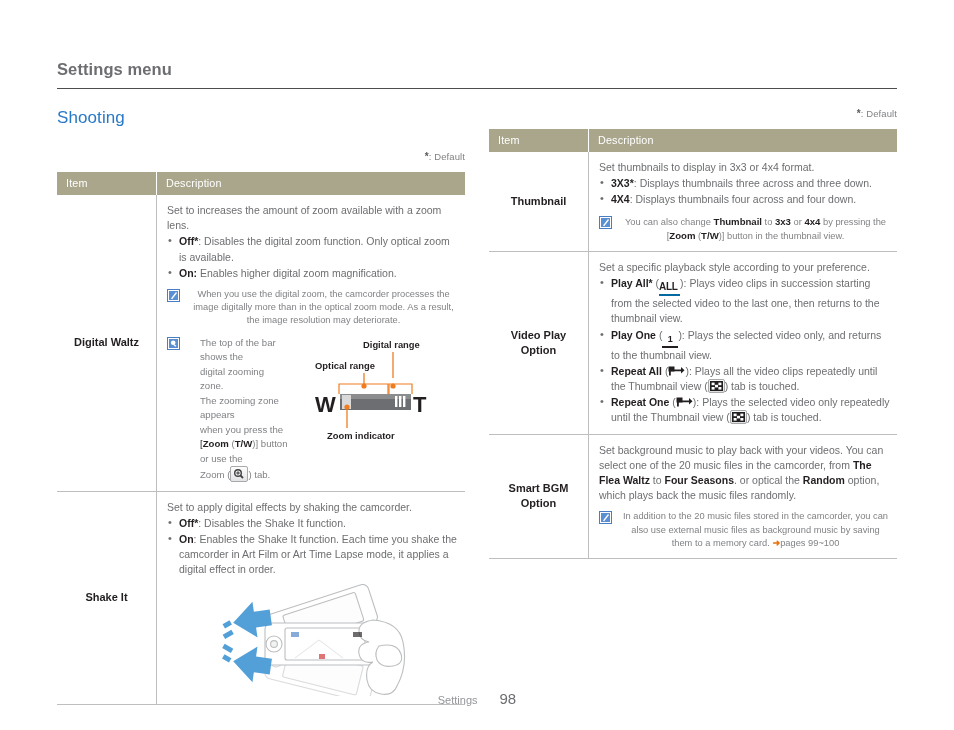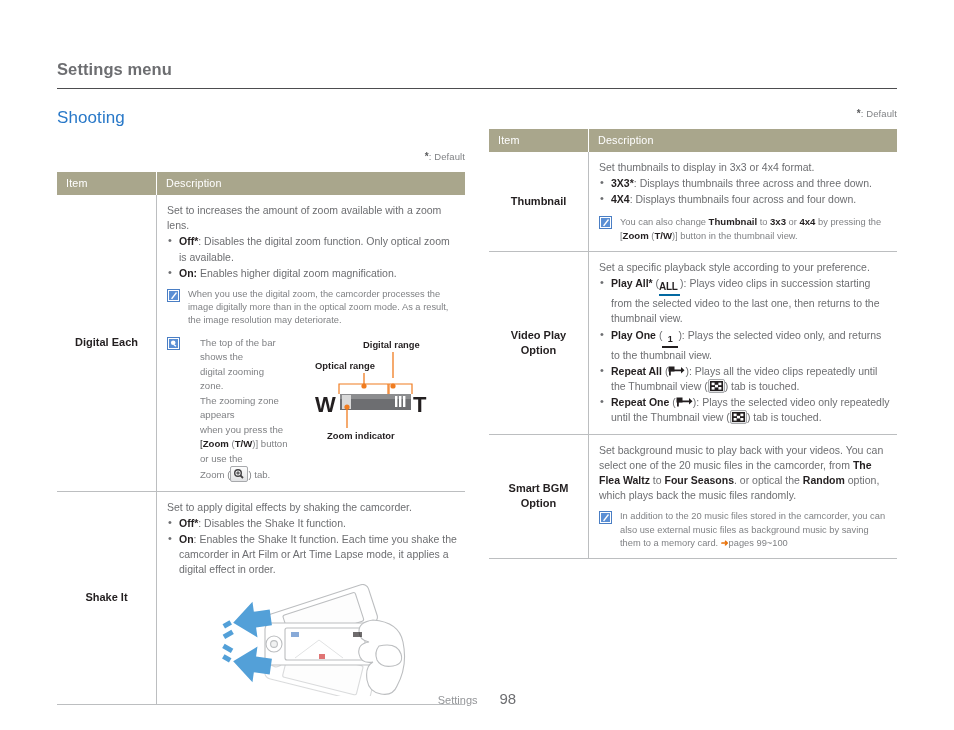--- a/index.html
+++ b/index.html
@@ -114,21 +114,21 @@
 
   
   .note {
     display: flex;
     margin-top: 7px;
     gap: 8px;
     font-size: 9.3px;
     line-height: 13.2px;
     color: #808285;
   }
-  .note .body { flex: 1; }
+  .note .body { flex: 1; text-align: center; }
   .note .body b { font-size: 9.6px; }
 
   .nicon {
     flex: 0 0 auto;
     width: 13px; height: 13px;
     margin-top: 1px;
     position: relative;
   }
 
   
@@ -216,21 +216,21 @@
     </div>
 
     <table class="spec">
       <tbody>
           <tr class="head-row">
         <th class="th-item">Item</th>
         <th>Description</th>
       </tr>
 
       <tr>
-        <td class="item">Digital Each</td>
+        <td class="item">Digital Waltz</td>
         <td class="desc">
           <p class="lead">Set to increases the amount of zoom available with a zoom lens.</p>
           <ul class="bul">
             <li><b>Off*</b><span>: </span><span>Disables the digital zoom function. Only optical zoom is available.</span></li>
             <li><b>On:</b><span> </span><span>Enables higher digital zoom magnification.</span></li>
           </ul>
 
           <div class="note">
             <span class="nicon">
               <svg width="13" height="13" viewBox="0 0 13 13">

